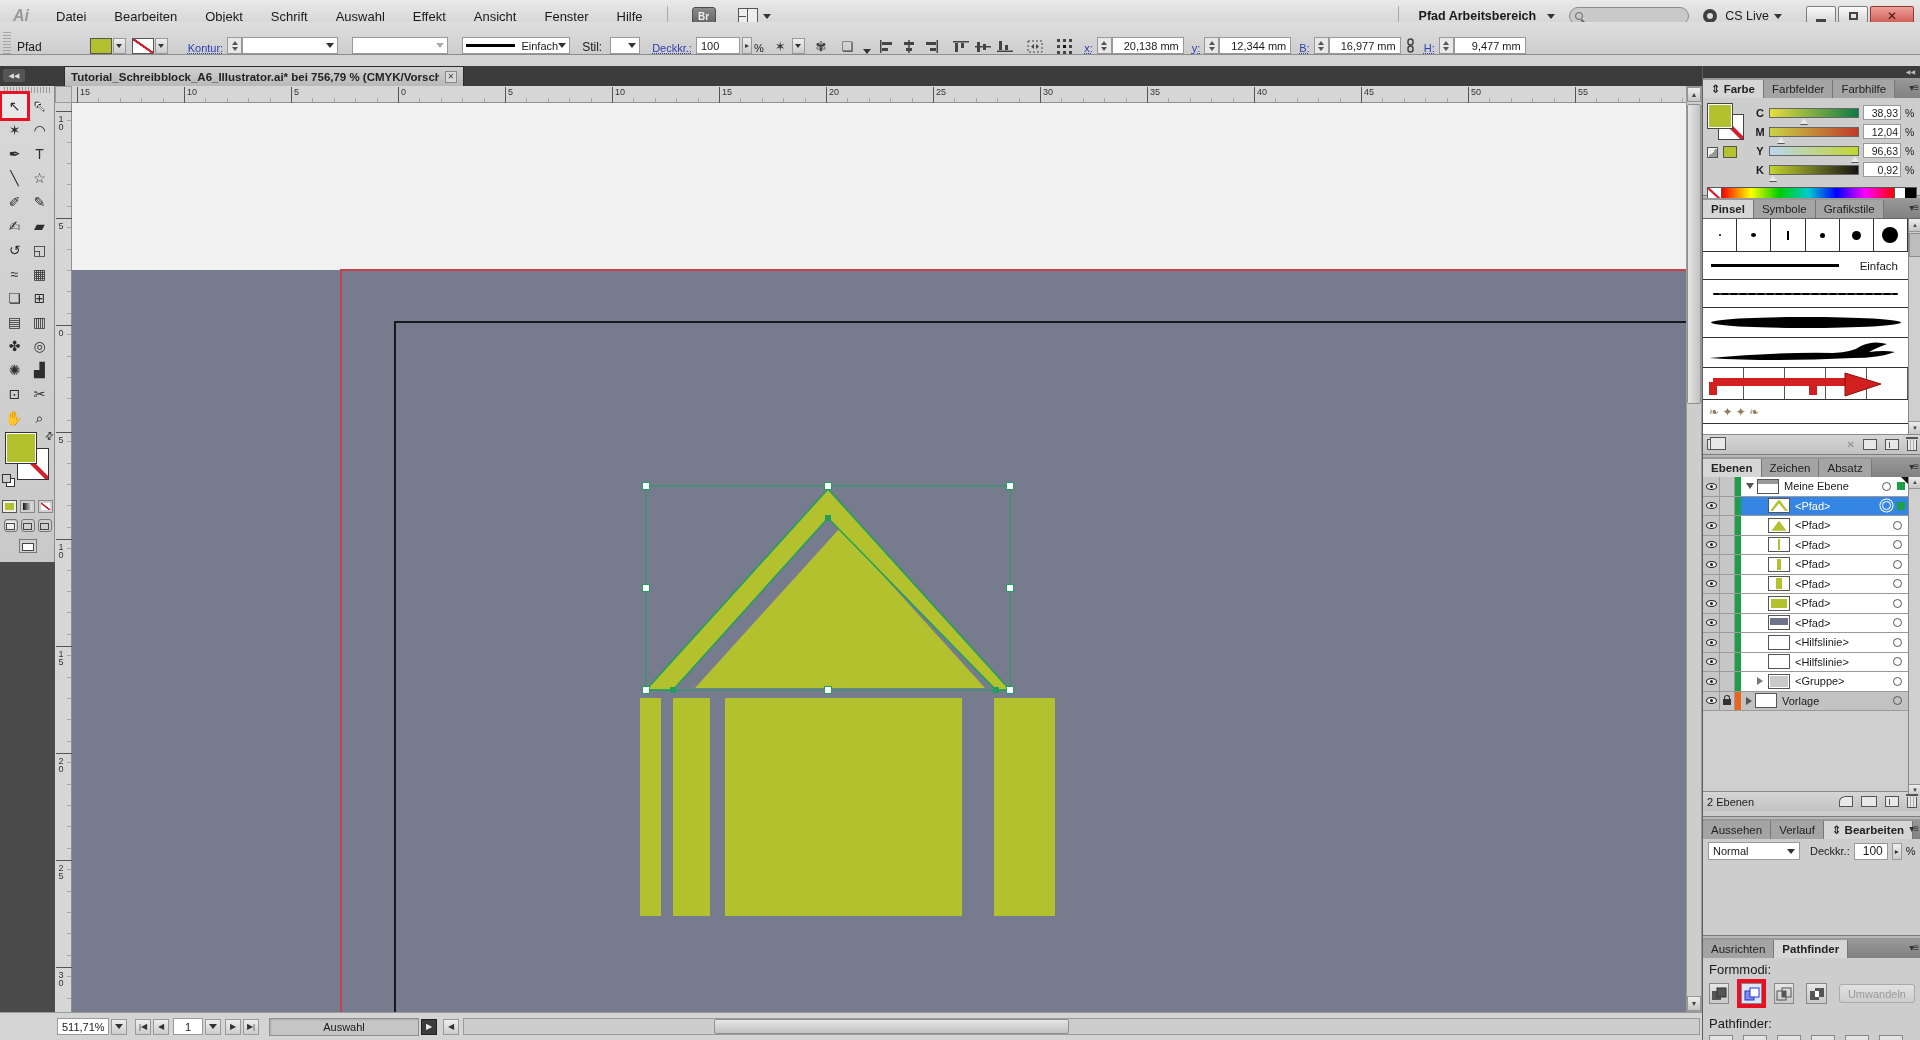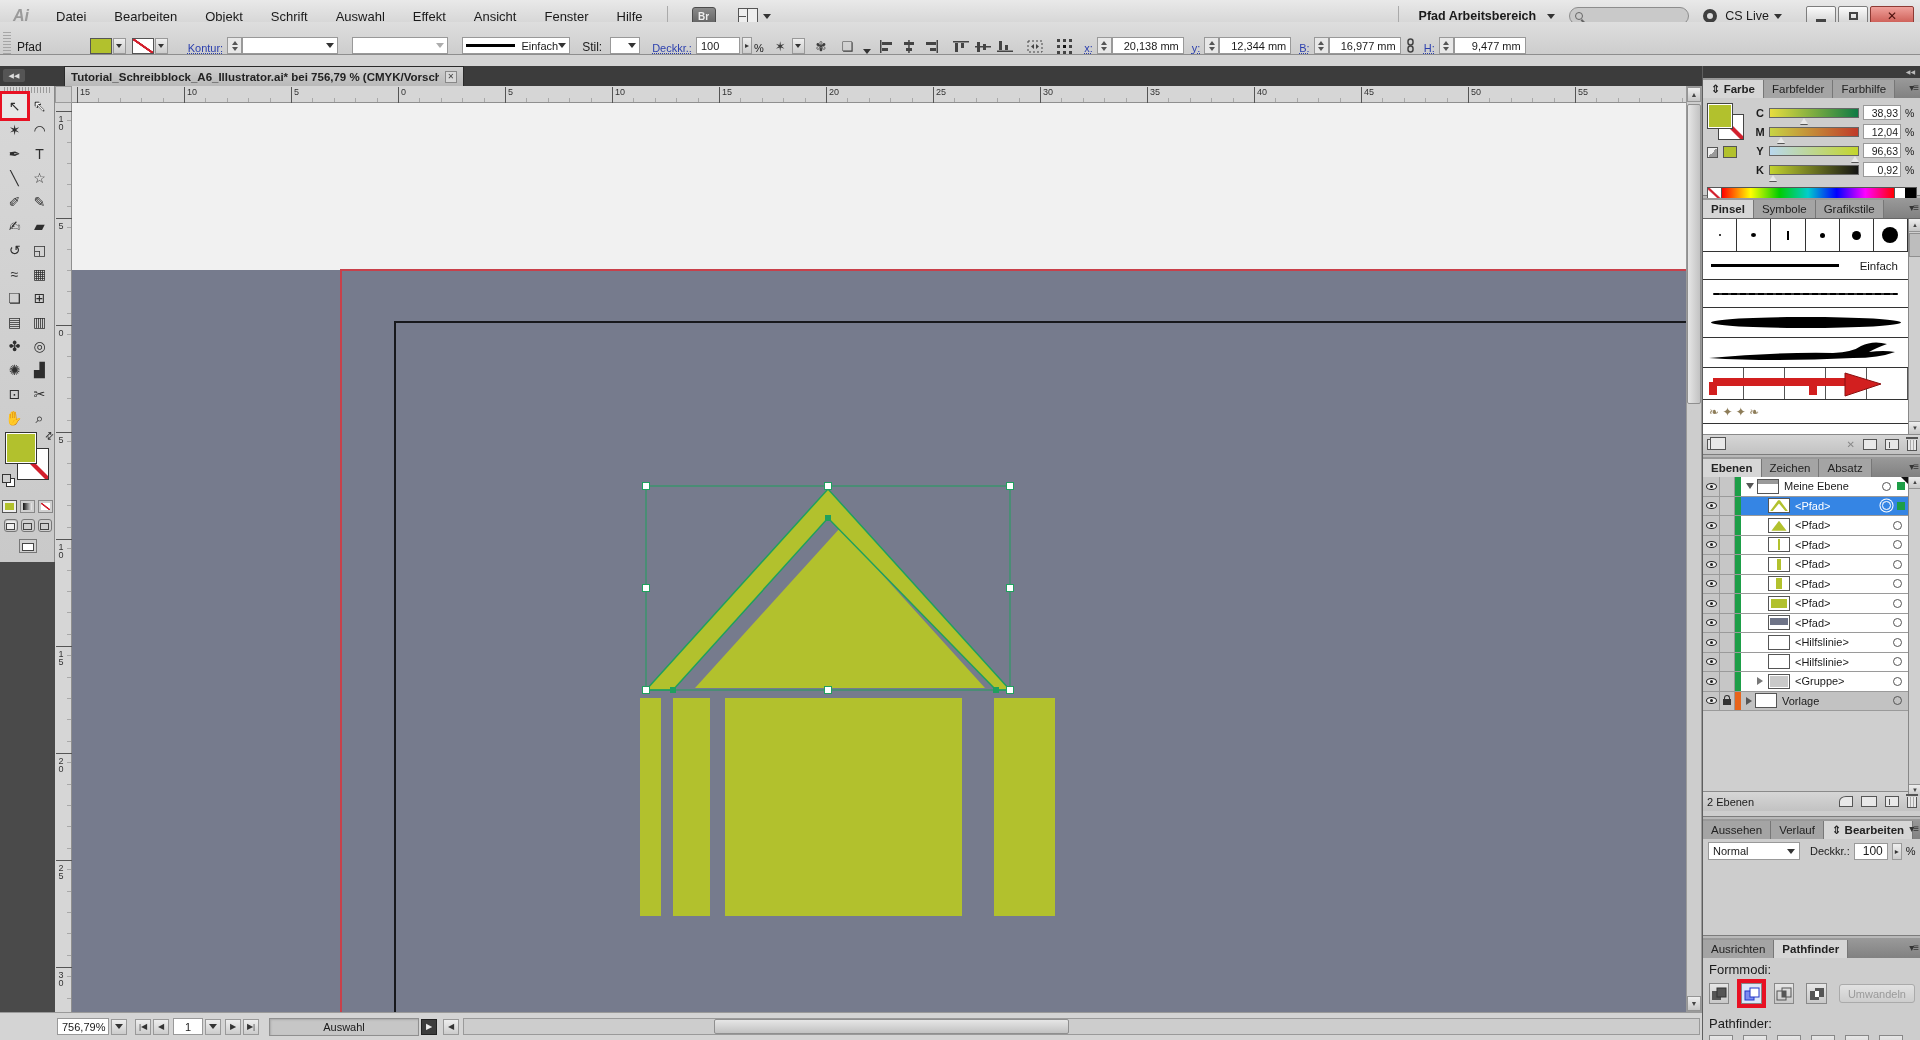--- a/index.html
+++ b/index.html
@@ -612,21 +612,21 @@
     </svg>
   </div>
 
   <div class="vscroll">
     <span class="sb-up">▲</span>
     <span class="thumbv"></span>
     <span class="sb-dn">▼</span>
   </div>
 
   <div class="statusbar">
-    <span class="valbox" style="width:52px;justify-content:flex-start;">756,79%</span>
+    <span class="valbox" style="width:52px;justify-content:flex-start;">511,71%</span>
     <span class="sb-btn">
         <span class="caret" style="margin:0;"></span>
       </span>
     <span class="sb-btn" style="margin-left:8px;">|◀</span>
     <span class="sb-btn">◀</span>
     <span class="valbox" style="width:30px;justify-content:center;margin-left:4px;">1</span>
     <span class="sb-btn">
         <span class="caret" style="margin:0;"></span>
       </span>
     <span class="sb-btn" style="margin-left:4px;">▶</span>

